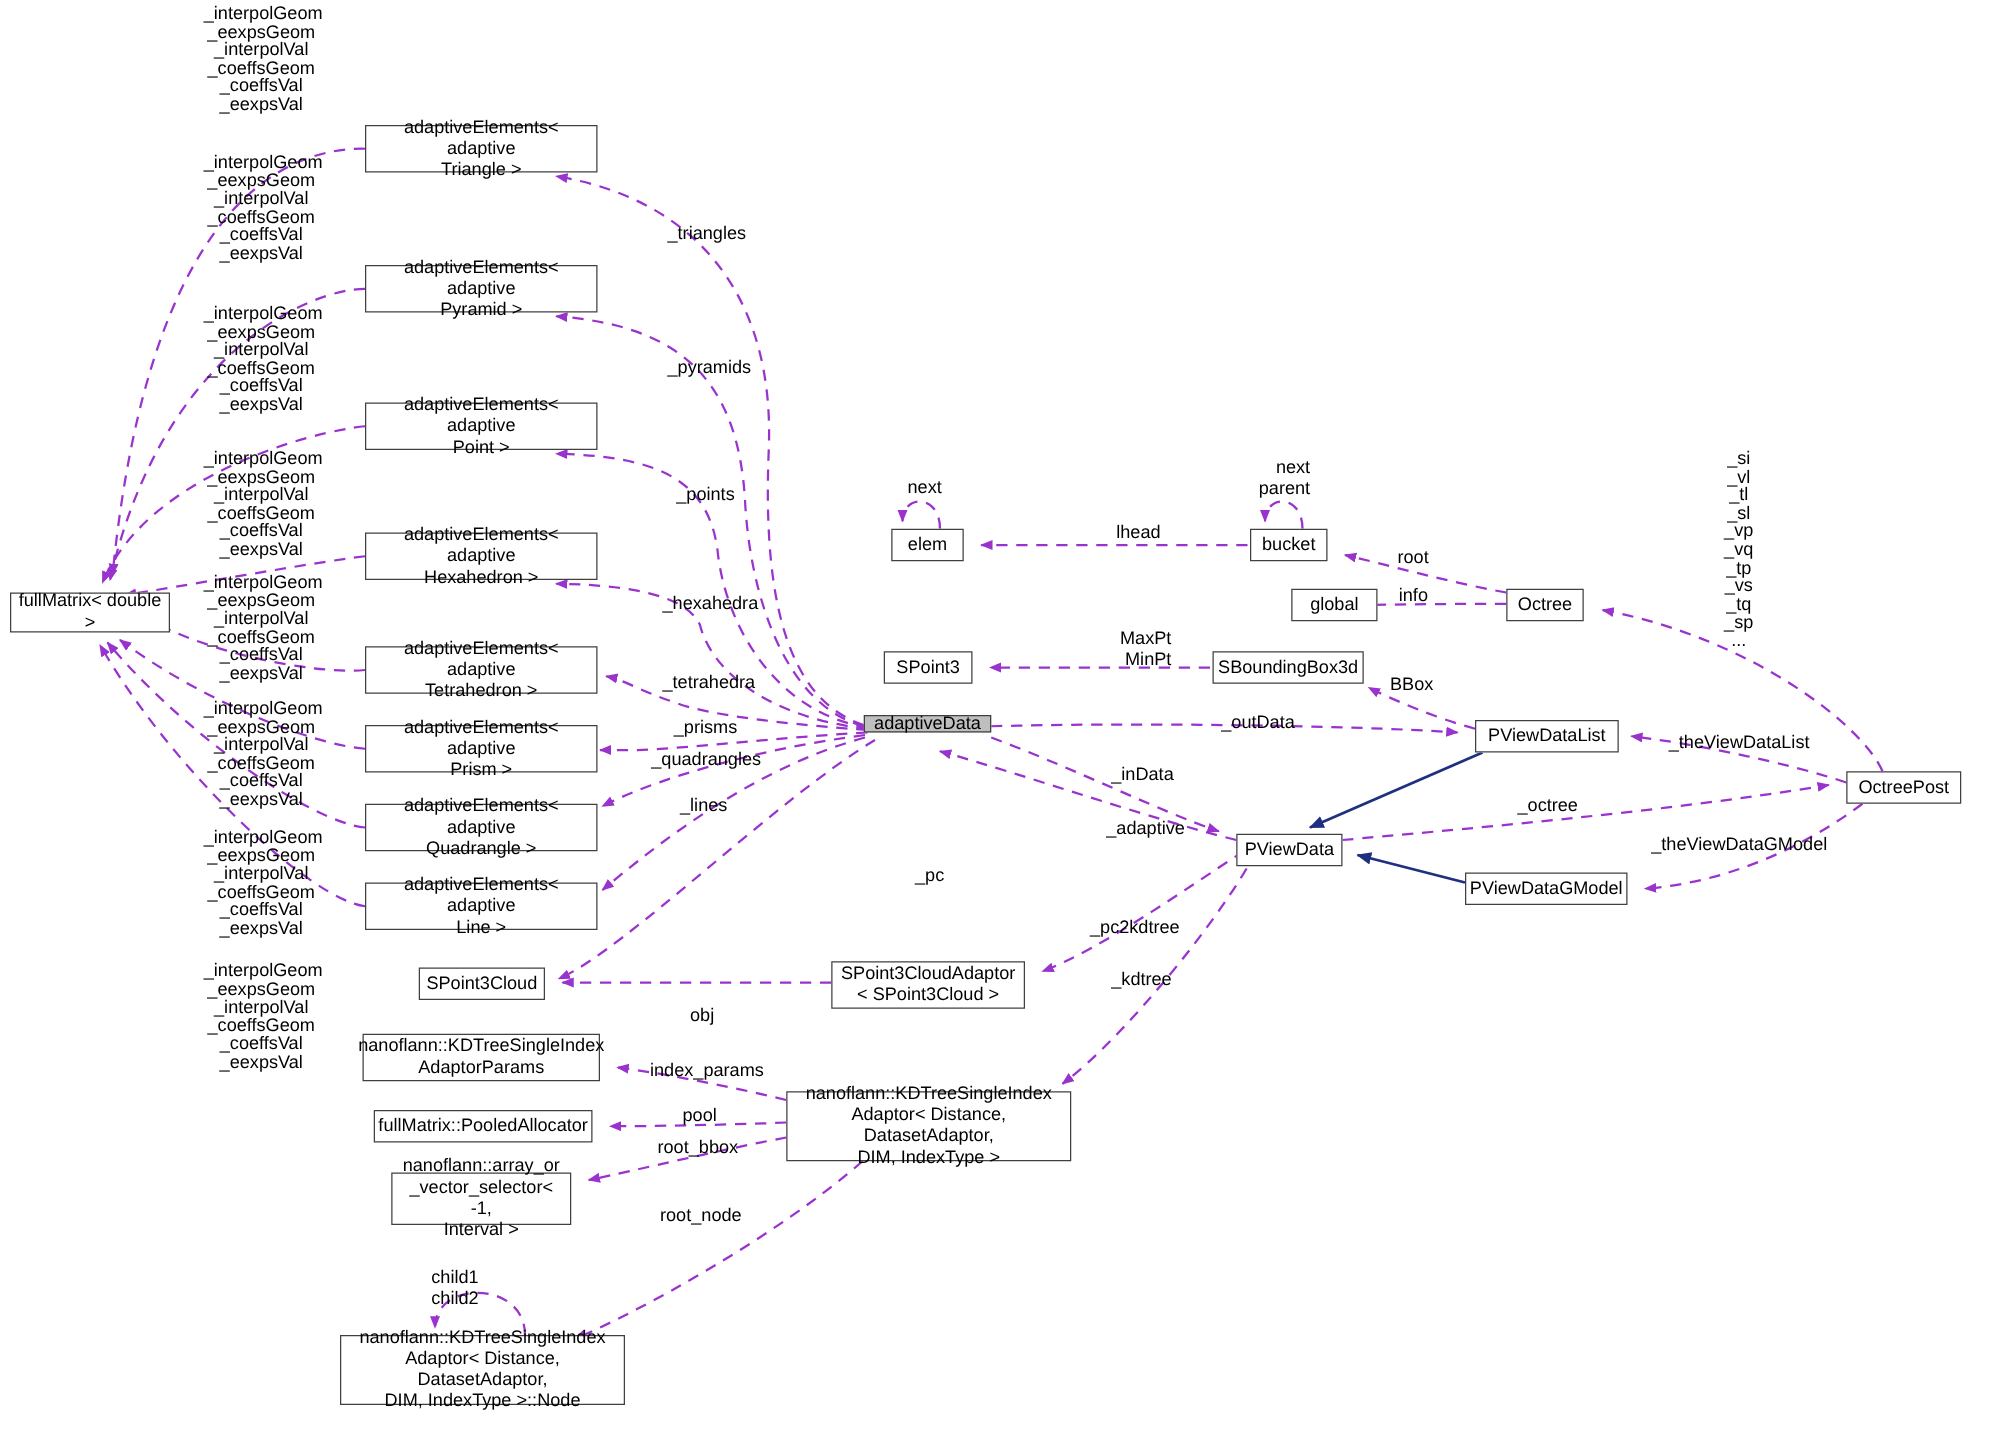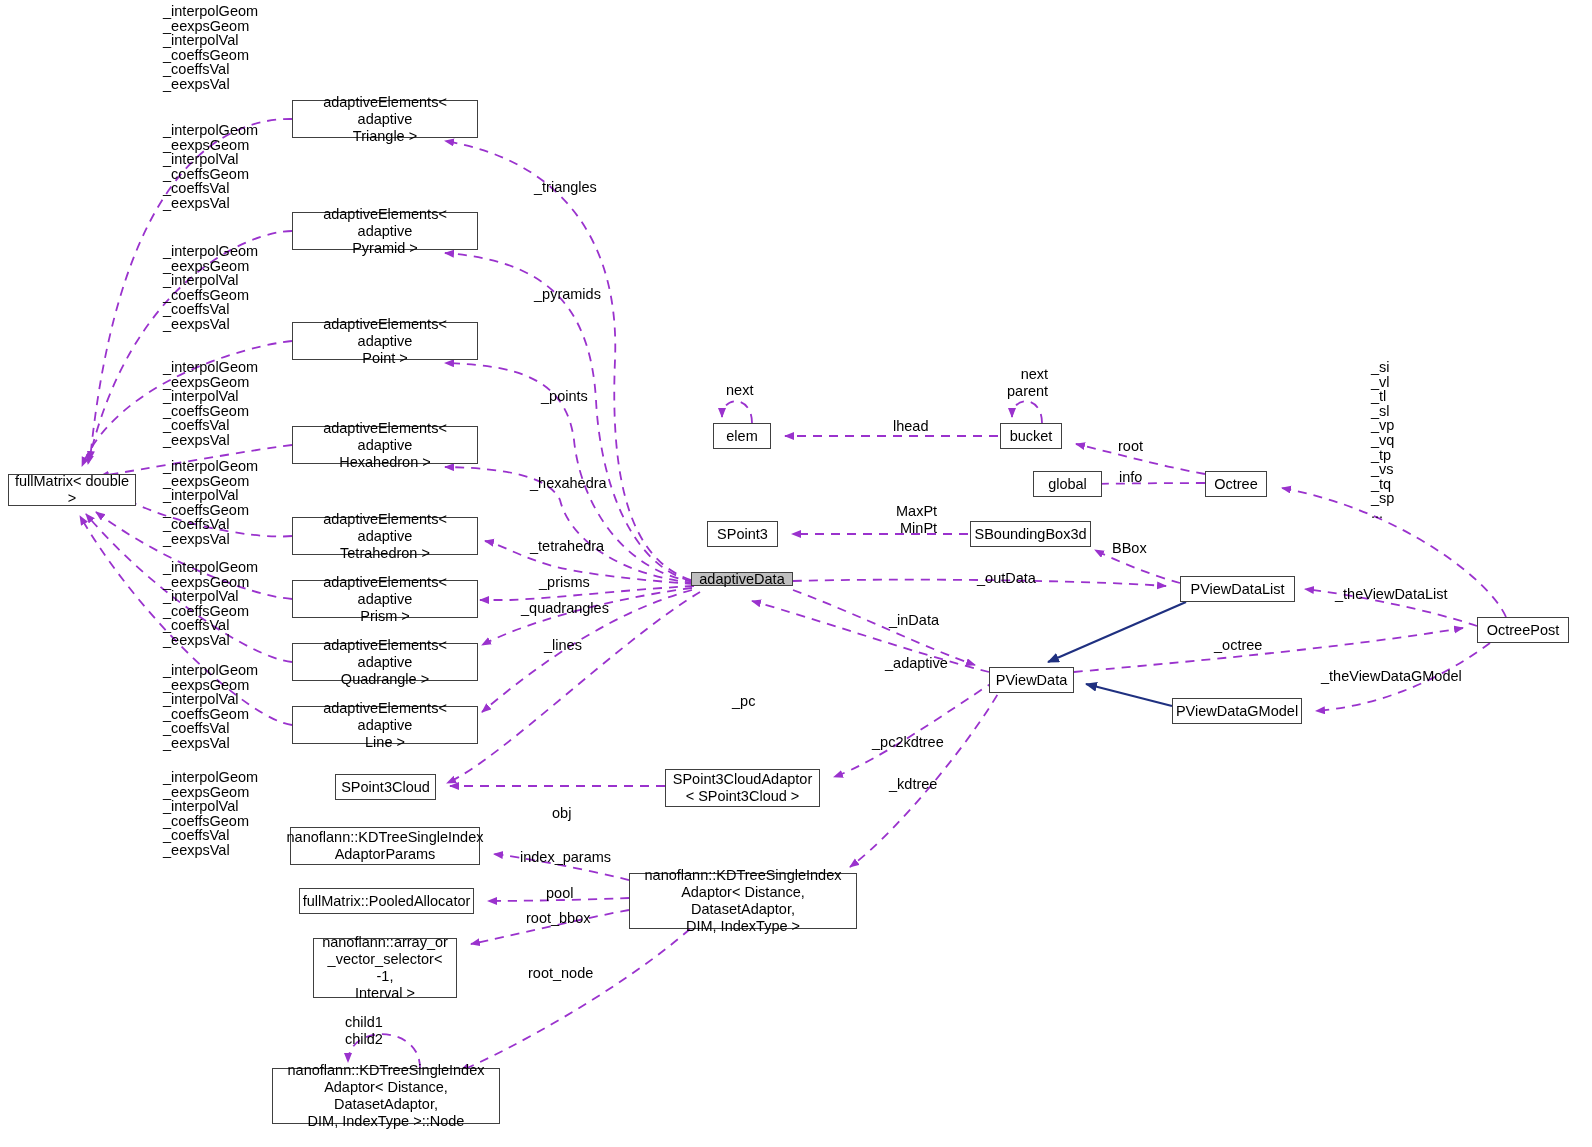--- a/index.html
+++ b/index.html
@@ -50,20 +50,21 @@
     color: #000000;
     white-space: pre-line;
     text-align: right;
   }
   .attr-label {
     position: absolute;
     font-size: 14.5px;
     line-height: 14.6px;
     color: #000000;
     white-space: pre-line;
+    text-align: center;
   }
 </style>
 </head>
 <body>
 
 <div id="canvas">
 
   <svg class="edges" viewBox="0 0 1592 1147">
     <defs>
       <marker id="ah-usage" markerWidth="10" markerHeight="10" refX="9" refY="4" orient="auto" markerUnits="userSpaceOnUse">
@@ -159,21 +160,21 @@
   <div class="node" style="left:292px;top:580px;width:186px;height:38px;">adaptiveElements&lt; adaptive
 Prism &gt;</div>
   <div class="node" style="left:292px;top:643px;width:186px;height:38px;">adaptiveElements&lt; adaptive
 Quadrangle &gt;</div>
   <div class="node" style="left:292px;top:706px;width:186px;height:38px;">adaptiveElements&lt; adaptive
 Line &gt;</div>
   <div class="node" style="left:335px;top:774px;width:101px;height:26px;">SPoint3Cloud</div>
   <div class="node" style="left:290px;top:827px;width:190px;height:38px;">nanoflann::KDTreeSingleIndex
 AdaptorParams</div>
   <div class="node" style="left:299px;top:888px;width:175px;height:26px;">fullMatrix::PooledAllocator</div>
-  <div class="node" style="left:313px;top:938px;width:144px;height:60px;">nanoflann::array_or
+  <div class="node" style="left:313px;top:938px;width:144px;height:42px;">nanoflann::array_or
 _vector_selector&lt; -1,
 Interval &gt;</div>
   <div class="node" style="left:272px;top:1068px;width:228px;height:56px;">nanoflann::KDTreeSingleIndex
 Adaptor&lt; Distance, DatasetAdaptor,
 DIM, IndexType &gt;::Node</div>
   <div class="node" style="left:713px;top:423px;width:58px;height:26px;">elem</div>
   <div class="node" style="left:707px;top:521px;width:71px;height:26px;">SPoint3</div>
   <div class="node highlight" style="left:691px;top:572px;width:102px;height:14px;">adaptiveData</div>
   <div class="node" style="left:665px;top:769px;width:155px;height:38px;">SPoint3CloudAdaptor
 &lt; SPoint3Cloud &gt;</div>

